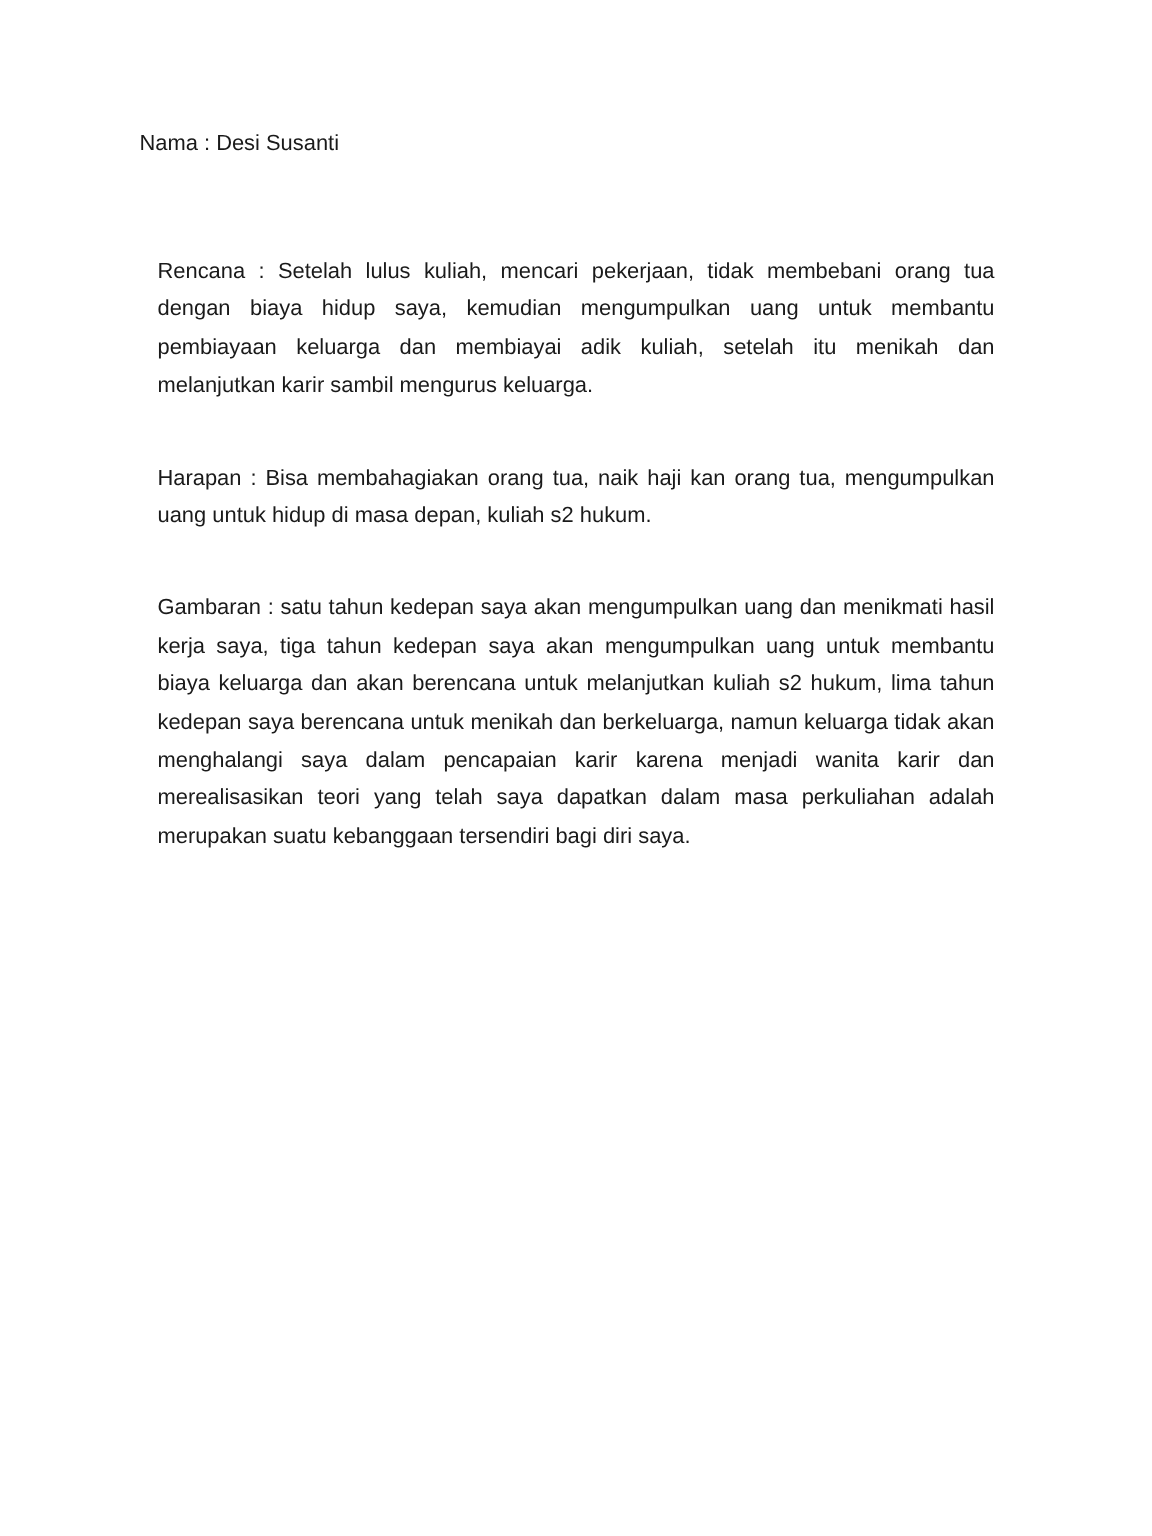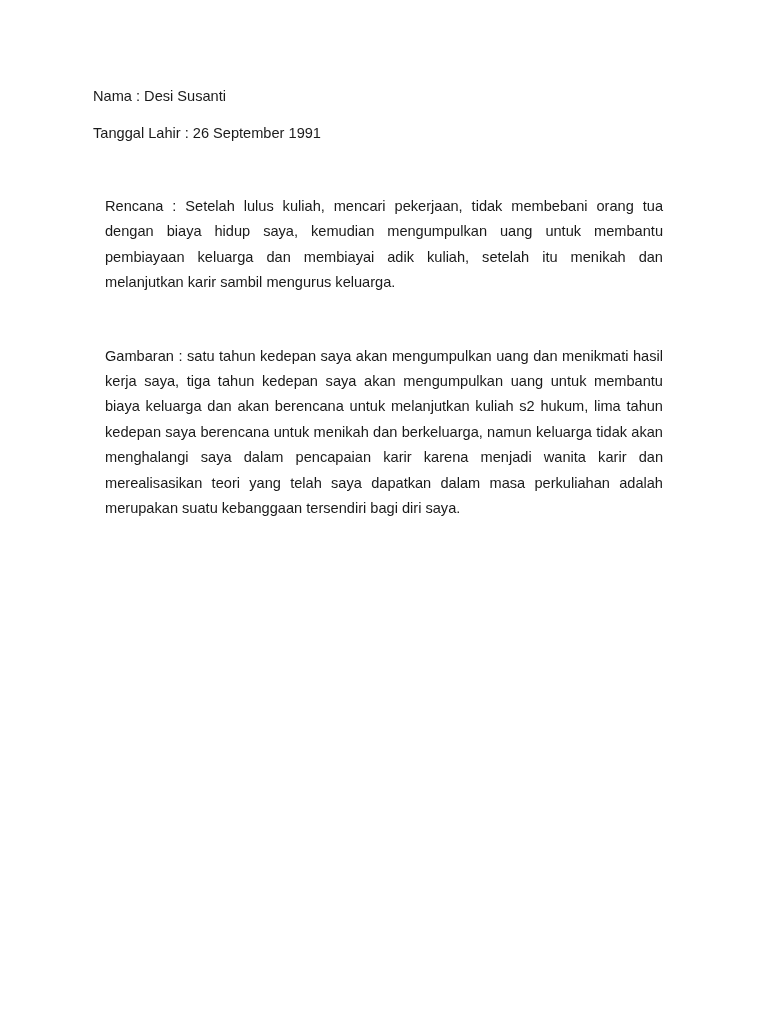--- a/index.html
+++ b/index.html
@@ -20,22 +20,22 @@
       text-align-last: left;
     }
   </style>
 </head>
 <body>
 
 <div class="page">
   <div class="content">
     <p class="line-single">Nama : Desi Susanti</p>
     <div class="gap"></div>
-    <p class="line-single">Tanggal Lahir : 26 September 1991</p>
     <div class="gap"></div>
     <div class="gap"></div>
     <div class="gap"></div>
     <p class="para">Rencana : Setelah lulus kuliah, mencari pekerjaan, tidak membebani orang tua dengan biaya hidup saya, kemudian mengumpulkan uang untuk membantu pembiayaan keluarga dan membiayai adik kuliah, setelah itu menikah dan melanjutkan karir sambil mengurus keluarga.</p>
     <div class="gap"></div>
+    <p class="para">Harapan : Bisa membahagiakan orang tua, naik haji kan orang tua, mengumpulkan uang untuk hidup di masa depan, kuliah s2 hukum.</p>
     <div class="gap"></div>
     <p class="para">Gambaran : satu tahun kedepan saya akan mengumpulkan uang dan menikmati hasil kerja saya, tiga tahun kedepan saya akan mengumpulkan uang untuk membantu biaya keluarga dan akan berencana untuk melanjutkan kuliah s2 hukum, lima tahun kedepan saya berencana untuk menikah dan berkeluarga, namun keluarga tidak akan menghalangi saya dalam pencapaian karir karena menjadi wanita karir dan merealisasikan teori yang telah saya dapatkan dalam masa perkuliahan adalah merupakan suatu kebanggaan tersendiri bagi diri saya.</p>
   </div>
 </div>
 
 </body></html>

